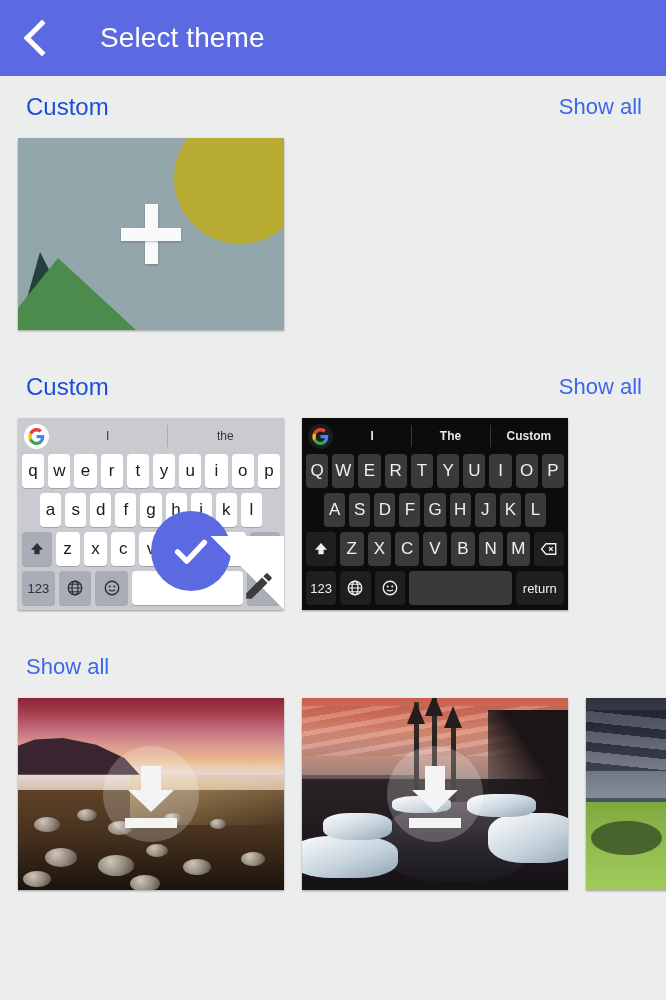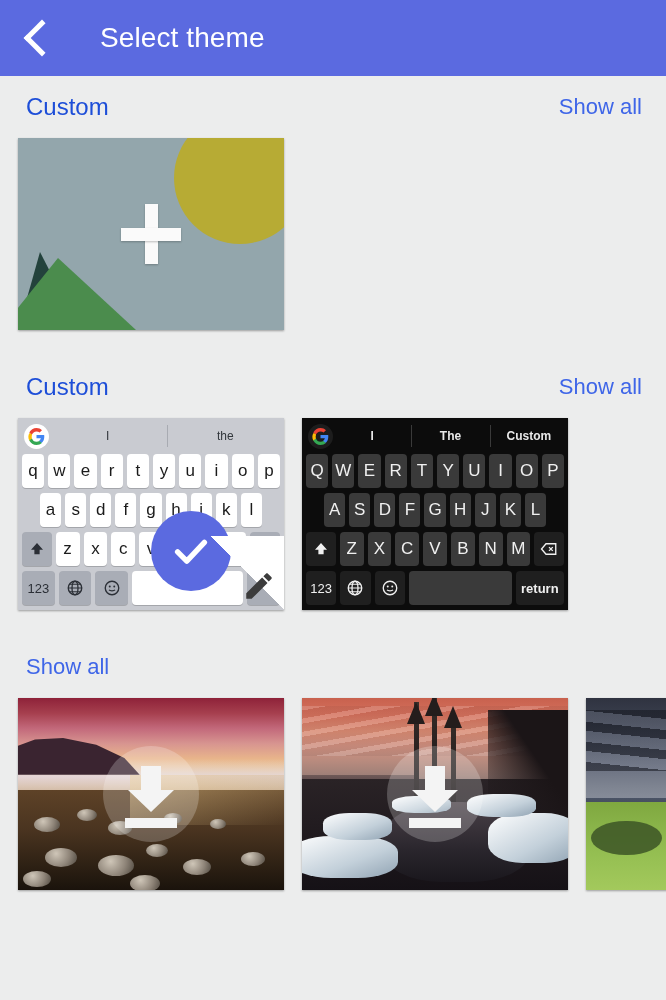--- a/index.html
+++ b/index.html
@@ -170,21 +170,21 @@
     font-size: 17px;
     min-width: 0;
   }
   .kb.light .key { background: #ffffff; color: #1b1b1b; box-shadow: 0 1px 0 rgba(0,0,0,0.18); }
   .kb.dark  .key { background: #3a3a3a; color: #f0f0f0; }
   .kb.light .key.fn { background: #a9adb6; color: #2b2f36; }
   .kb.dark  .key.fn { background: #1f1f1f; color: #f0f0f0; }
   .key.space { flex: 3.4; }
   .kb.light .key.space { background: #ffffff; }
   .kb.dark  .key.space { background: #3a3a3a; }
-  .key.ret { flex: 1.6; font-size: 13px; font-weight: bold; }
+  .key.ret { flex: 1.6; font-size: 13px; }
   .krow.mid { padding: 0 22px; }
   .krow.low .key.wide { flex: 1.25; }
   .key svg { width: 18px; height: 18px; display: block; }
 
   
   .check-badge {
     position: absolute;
     left: 133px; top: 93px;
     width: 80px; height: 80px;
     border-radius: 50%;

